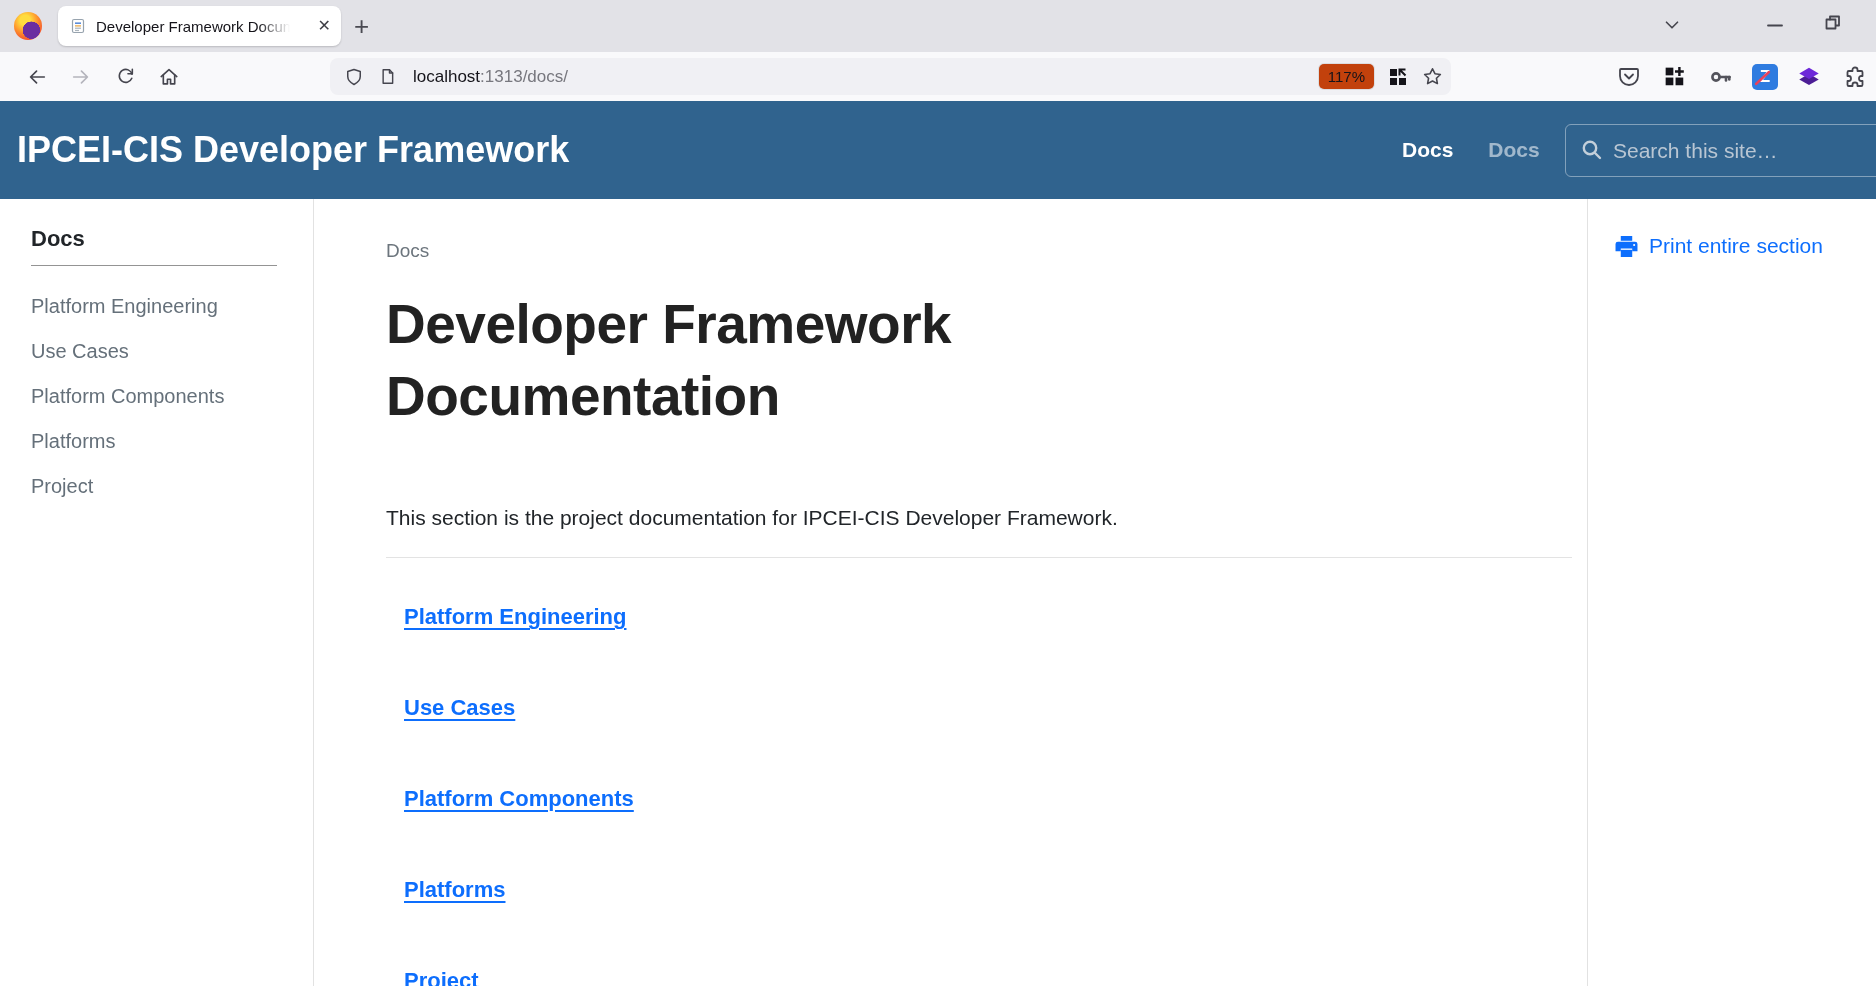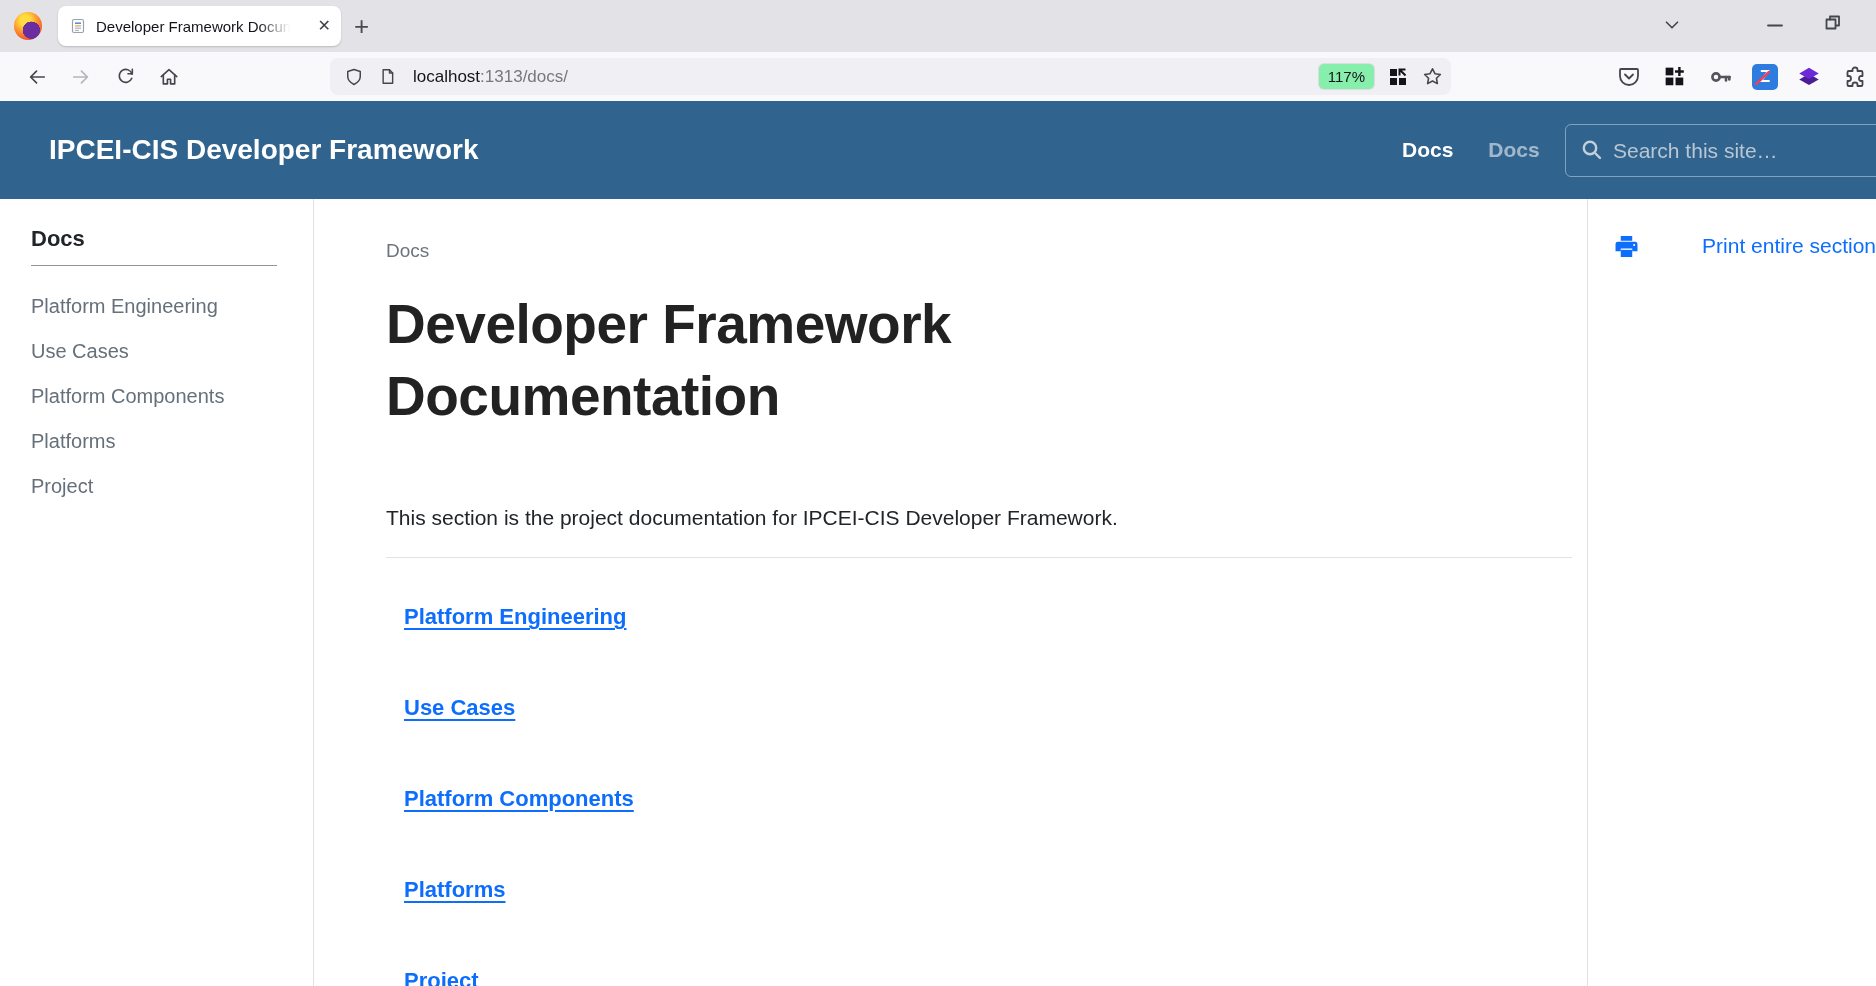--- a/index.html
+++ b/index.html
@@ -27,34 +27,34 @@
 
   
   .toolbar { height:49px; background:#f9f9fb; display:flex; align-items:center;
              padding:0 4px 0 20px; flex:none; }
   .tb-btn { width:34px; height:34px; display:flex; align-items:center; justify-content:center; flex:none; }
   .tb-btn + .tb-btn { margin-left:10px; }
   .urlbar { margin-left:144px; width:1121px; height:37px; background:#f0f0f4; border-radius:8px;
             display:flex; align-items:center; padding:0 8px 0 14px; flex:none; }
   .url-text { font-size:17px; margin-left:16px; color:#15141a; }
   .url-text .muted { color:#77777e; }
-  .zoom-pill { margin-left:auto; background:#86efac; border-radius:5px; padding:4px 9px; font-size:15px;
+  .zoom-pill { margin-left:auto; background:#c2410c; border-radius:5px; padding:4px 9px; font-size:15px;
                color:#15141a; box-shadow:0 0 0 1px rgba(0,0,0,.08); }
   .url-icon-btn { margin-left:14px; display:flex; align-items:center; }
   .ext-group { margin-left:auto; display:flex; align-items:center; gap:16px; padding-right:2px; }
   .ext-btn { width:30px; height:30px; display:flex; align-items:center; justify-content:center; flex:none; }
   .zotero-badge { width:26px; height:26px; background:#2f7ce0; border-radius:5px; color:#fff;
                   font-weight:bold; font-size:17px; display:flex; align-items:center; justify-content:center;
                   position:relative; }
   .zotero-badge svg { position:absolute; left:2px; bottom:3px; }
 
   
   .site-header { height:98px; background:#30638E; position:relative; flex:none; overflow:hidden; }
   .brand { position:absolute; left:17px; top:0; height:100%; display:flex; align-items:center;
-           color:#fff; font-size:28px; font-weight:bold; text-decoration:none;margin-left:32px; }
+           color:#fff; font-size:36px; font-weight:bold; text-decoration:none; }
   .hnav { position:absolute; left:1402px; top:0; height:100%; display:flex; align-items:center; gap:35px; }
   .hnav a { color:#fff; font-weight:bold; font-size:21px; text-decoration:none; }
   .hnav a.dim { color:rgba(255,255,255,.55); }
   .search-wrap { position:absolute; left:1565px; top:23px; width:330px; height:53px; }
   .search-wrap input { width:100%; height:100%; background:transparent; border:1px solid rgba(255,255,255,.4);
                        border-radius:6px; padding:0 14px 0 47px; font-size:21px; color:#dbe4ec;
                        font-family:"Liberation Sans","DejaVu Sans",sans-serif; outline:none; }
   .search-wrap input::placeholder { color:#b9c6d3; opacity:1; }
   .search-wrap .mag { position:absolute; left:15px; top:14px; }
 
@@ -73,21 +73,21 @@
                 max-width:760px; letter-spacing:-.5px; }
   .intro { margin-top:74px; font-size:21px; line-height:24px; color:#212529; }
   .main hr { border:none; border-top:1px solid #e3e3e3; margin-top:27px; }
   .section-links { margin:45px 0 0 18px; }
   .section-links a { display:block; font-size:22px; line-height:28px; font-weight:bold; color:#0d6efd;
                      text-decoration:underline; text-decoration-thickness:2px; text-underline-offset:4px;
                      margin-bottom:63px; width:max-content; }
 
   .aside { width:289px; border-left:1px solid #e2e2e2; padding:34px 0 0 27px; flex:none; }
   .print-link { display:flex; align-items:center; gap:11px; font-size:21px; line-height:26px;
-                color:#0d6efd; text-decoration:none;justify-content:space-between; }
+                color:#0d6efd; text-decoration:none; }
 </style>
 </head>
 <body>
 
 <div class="browser">
 
   <div class="tabstrip">
     <div class="fx-logo"></div>
     <div class="tab">
       <svg class="favicon" viewBox="0 0 16 16">

